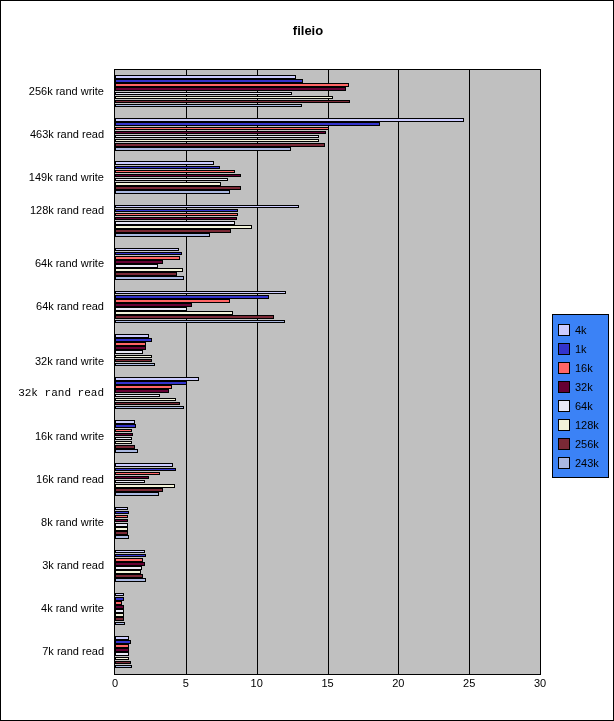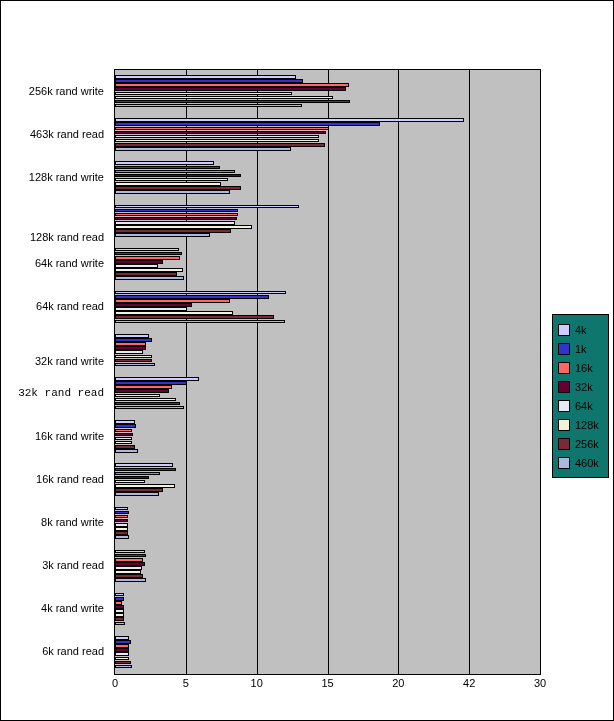--- a/index.html
+++ b/index.html
@@ -104,21 +104,21 @@
     transform: translateX(-50%);
   }
   
   #legend {
     position: absolute;
     left: 551px;
     top: 313px;
     width: 57px;
     padding: 5px 4px 5px 5px;
     border: 1px solid #000000;
-    background: #0f766e;
+    background: #3b82f6;
     box-sizing: border-box;
   }
   .legend-row {
     display: flex;
     align-items: center;
     height: 19px;
   }
   .legend-swatch {
     width: 12px;
     height: 12px;
@@ -131,34 +131,35 @@
     font-size: 11px;
     color: #000000;
     white-space: nowrap;
   }
 </style>
 </head>
 <body>
 
 <div id="chart-root">
 
+  <div id="chart-title">fileio</div>
 
   <div id="ylabels">
-      <div class="ylabel" style="top: 582.429px;">6k rand read</div>
+      <div class="ylabel" style="top: 582.429px;">7k rand read</div>
       <div class="ylabel" style="top: 539.286px;">4k rand write</div>
       <div class="ylabel" style="top: 496.143px;">3k rand read</div>
       <div class="ylabel" style="top: 453px;">8k rand write</div>
       <div class="ylabel" style="top: 409.857px;">16k rand read</div>
       <div class="ylabel" style="top: 366.714px;">16k rand write</div>
       <div class="ylabel" style="top: 323.571px; font-family: Liberation Mono, monospace;">32k rand read</div>
       <div class="ylabel" style="top: 292px;">32k rand write</div>
       <div class="ylabel" style="top: 237.286px; margin-left: 13px;">64k rand read</div>
       <div class="ylabel" style="top: 194.143px;">64k rand write</div>
-      <div class="ylabel" style="top: 168px;">128k rand read</div>
-      <div class="ylabel" style="top: 107.857px;">128k rand write</div>
+      <div class="ylabel" style="top: 141px;">128k rand read</div>
+      <div class="ylabel" style="top: 107.857px;">149k rand write</div>
       <div class="ylabel" style="top: 64.7143px;">463k rand read</div>
       <div class="ylabel" style="top: 21.5714px;">256k rand write</div>
     </div>
 
   <div id="plot-area">
     <div id="grid-layer">
         <div class="vline" style="left: 71px;"></div>
         <div class="vline" style="left: 142px;"></div>
         <div class="vline" style="left: 213px;"></div>
         <div class="vline" style="left: 283px;"></div>
@@ -308,21 +309,21 @@
         </div>
       </div>
   </div>
 
   <div id="xlabels">
       <div class="xlabel" style="left: 1px;">0</div>
       <div class="xlabel" style="left: 71.8333px;">5</div>
       <div class="xlabel" style="left: 142.667px;">10</div>
       <div class="xlabel" style="left: 213.5px;">15</div>
       <div class="xlabel" style="left: 284.333px;">20</div>
-      <div class="xlabel" style="left: 355.167px;">42</div>
+      <div class="xlabel" style="left: 355.167px;">25</div>
       <div class="xlabel" style="left: 426px;">30</div>
     </div>
 
   <div id="legend">
       <div class="legend-row">
         <span class="legend-swatch" style="background: rgb(204, 204, 255);"></span>
         <span class="legend-label">4k</span>
       </div>
       <div class="legend-row">
         <span class="legend-swatch" style="background: rgb(51, 51, 204);"></span>
@@ -343,17 +344,17 @@
       <div class="legend-row">
         <span class="legend-swatch" style="background: rgb(242, 242, 217);"></span>
         <span class="legend-label">128k</span>
       </div>
       <div class="legend-row">
         <span class="legend-swatch" style="background: rgb(122, 41, 54);"></span>
         <span class="legend-label">256k</span>
       </div>
       <div class="legend-row">
         <span class="legend-swatch" style="background: rgb(170, 184, 224);"></span>
-        <span class="legend-label">460k</span>
+        <span class="legend-label">243k</span>
       </div>
     </div>
 
 </div>
 
 </body></html>

